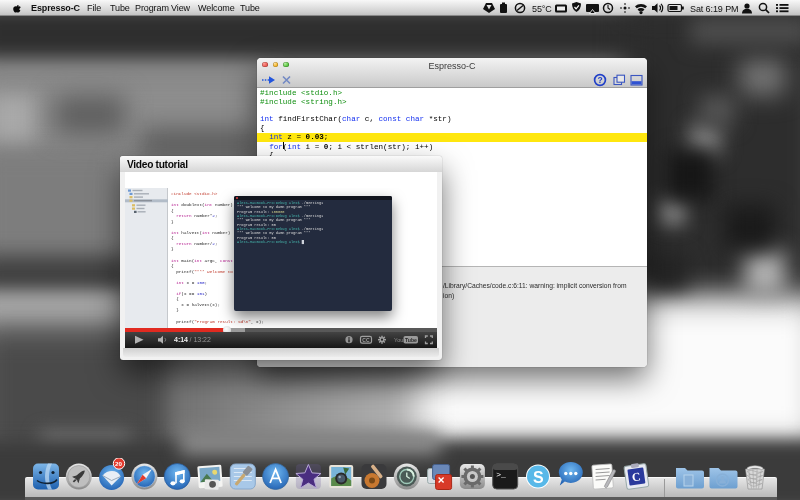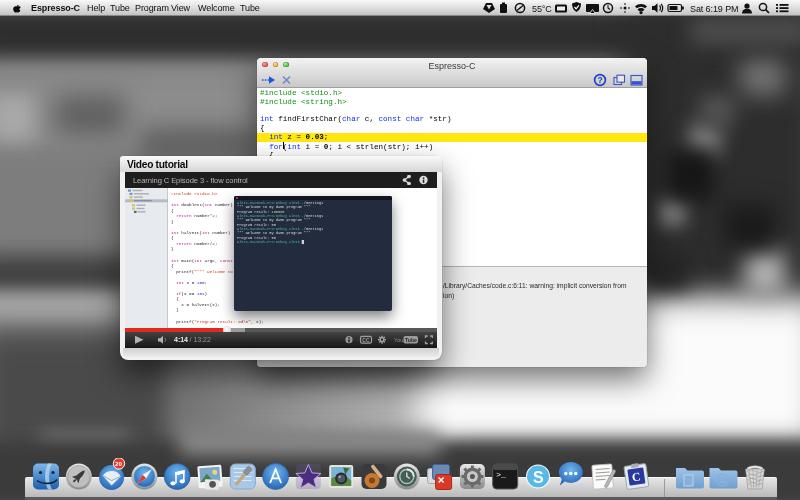--- a/index.html
+++ b/index.html
@@ -10,21 +10,21 @@
 #menubar .mi{position:absolute;top:2.5px}
 
 #ewin{position:absolute;left:257px;top:58px;width:390px;height:309px;background:#fff;border-radius:4px;box-shadow:0 12px 30px rgba(0,0,0,.55),0 0 1px rgba(0,0,0,.6);z-index:10;overflow:hidden}
 #etitle{position:absolute;left:0;top:0;width:100%;height:30px;background:linear-gradient(#f3f3f3,#c9c9c9);border-bottom:1px solid #9f9f9f;border-radius:4px 4px 0 0}
 #etitle .tl{position:absolute;top:3.8px;width:5.6px;height:5.6px;border-radius:50%;box-shadow:inset 0 0 0 .6px rgba(0,0,0,.28)}
 #ecode{position:absolute;left:0;top:30px;width:100%;height:178px;background:#fff;font-family:"Liberation Mono",monospace;font-size:7.6px;line-height:8.75px;white-space:pre;color:#000}
 #ecode .yl{position:absolute;left:0;top:44.75px;width:100%;height:8.75px;background:#ffe70f}
 #eout{position:absolute;left:0;top:208px;width:100%;height:101px;background:#ececec;border-top:1px solid #b5b5b5;font-size:6.7px;color:#2a2a2a}
 .kw{color:#1430f0}.gr{color:#108f10}
 
-#vwin{position:absolute;left:120px;top:156px;width:322px;height:204px;background:#f1f1f1;border-radius:8px;box-shadow:0 14px 30px rgba(0,0,0,.55),0 0 1px rgba(0,0,0,.5);z-index:20}
+#vwin{position:absolute;left:120px;top:156px;width:322px;height:204px;background:#f1f1f1;border-radius:3px;box-shadow:0 14px 30px rgba(0,0,0,.55),0 0 1px rgba(0,0,0,.5);z-index:20}
 #vtitle{position:absolute;left:0;top:0;width:100%;height:15.5px;background:linear-gradient(#fafafa,#d6d6d6);border-radius:3px 3px 0 0}
 #player{position:absolute;left:5px;top:15.5px;width:312px;height:176px;background:#fff}
 #yhead{position:absolute;left:0;top:0;width:100%;height:16.5px;background:#1e1e1e}
 #ybody{position:absolute;left:0;top:16.5px;width:100%;height:139.5px;background:#fff;overflow:hidden}
 #sidebar{position:absolute;left:0;top:0;width:43px;height:100%;background:#e7eaee;border-right:1px solid #c5c8cc}
 #xcode{position:absolute;left:46px;top:3px;font-family:"Liberation Mono",monospace;font-size:4.3px;line-height:5.55px;white-space:pre;color:#222}
 .xk{color:#b4198d}.xr{color:#c0392b}.xn{color:#2424c8}
 #term{position:absolute;left:109px;top:8px;width:158px;height:115px;background:#232b3e;border-radius:2px;box-shadow:0 6px 14px rgba(0,0,0,.5);overflow:hidden}
 #term pre{position:absolute;left:3px;top:5px;font-family:"Liberation Mono",monospace;font-size:3.6px;line-height:4.35px;color:#dcdcdc}
 .tc{color:#46b8ae}.ty{color:#cfcf8a}
@@ -60,21 +60,21 @@
   <div class="blob" style="left:-20px;top:440px;width:850px;height:70px;background:#3b3b3b;filter:blur(8px)"></div>
   <div class="blob" style="left:180px;top:430px;width:260px;height:25px;background:#8a8a8a;filter:blur(9px)"></div>
   <div class="blob" style="left:-10px;top:95px;width:45px;height:45px;background:#a8a8a8;filter:blur(9px)"></div>
   <div class="blob" style="left:55px;top:95px;width:70px;height:40px;background:#606060;filter:blur(12px)"></div>
 
   <div id="menubar">
     <svg class="mi" style="left:12px;top:3.5px" width="9.5" height="9.5" viewBox="0 0 11 11">
         <path d="M7.7 1.2c-.1.7-.4 1.2-.9 1.6-.5.4-1 .6-1.5.5 0-.6.3-1.2.8-1.6.5-.4 1-.6 1.6-.5zM8.9 6c0-1 .5-1.7 1.3-2.2-.5-.7-1.2-1.1-2.1-1.1-.9-.1-1.7.5-2.1.5-.4 0-1.1-.5-1.8-.5-1.4 0-2.8 1.1-2.8 3.2 0 1.9 1.4 4 2.4 4 .5 0 .9-.4 1.7-.4.8 0 1.1.4 1.8.4 1 0 2.1-1.9 2.4-2.7-.9-.3-1.6-1.1-1.6-2.2z" fill="#0a0a0a"></path>
       </svg>
     <b class="mi" style="left:31px">Espresso-C</b>
-    <span class="mi" style="left:87px">Help</span>
+    <span class="mi" style="left:87px">File</span>
     <span class="mi" style="left:110px">Tube</span>
     <span class="mi" style="left:135px">Program</span>
     <span class="mi" style="left:171px">View</span>
     <span class="mi" style="left:198px">Welcome</span>
     <span class="mi" style="left:240px">Tube</span>
     <svg class="mi" style="left:480px;top:0" width="320" height="16" viewBox="0 0 320 16">
 
       <path d="M6 3 L12 3 L15 9 L9 13 L3 9 Z M6.5 5 L9 9.5 L11.5 5 Z" fill="#111" fill-rule="evenodd"></path>
 
       <rect x="20" y="4" width="7" height="9" rx="1" fill="#111"></rect>
@@ -168,35 +168,20 @@
     <div id="eout">
       <div style="position:absolute;left:186px;top:13.5px;width:300px;line-height:10.5px;white-space:nowrap">/Library/Caches/code.c:6:11: warning: implicit conversion from<br>ion)</div>
     </div>
   </div>
 
   <div id="vwin">
     <div id="vtitle">
         <b style="position:absolute;left:7px;top:2.5px;font-size:10.2px;color:#0a0a0a;letter-spacing:-0.3px">Video tutorial</b>
       </div>
     <div id="player">
-      <div id="yhead">
-        <span style="position:absolute;left:8px;top:4px;font-size:7.6px;color:#b5b5b5;letter-spacing:-0.1px">Learning C Episode 3 - flow control</span>
-        <svg style="position:absolute;right:7px;top:3.5px" width="28" height="10" viewBox="0 0 28 10">
-          <g stroke="#dcdcdc" stroke-width="1.1" fill="#dcdcdc">
-              <line x1="7" y1="1.5" x2="2.5" y2="5"></line>
-              <line x1="2.5" y1="5" x2="7" y2="8.5"></line>
-              <circle cx="7" cy="1.5" r="1.3"></circle>
-              <circle cx="2.5" cy="5" r="1.3"></circle>
-              <circle cx="7" cy="8.5" r="1.3"></circle>
-            </g>
-          <circle cx="21.5" cy="5" r="4.2" fill="#dcdcdc"></circle>
-            <rect x="20.8" y="2.4" width="1.5" height="1.5" fill="#1e1e1e"></rect>
-            <rect x="20.8" y="4.6" width="1.5" height="3.2" fill="#1e1e1e"></rect>
-        </svg>
-      </div>
       <div id="ybody">
         <div id="sidebar">
           <svg width="43" height="40" viewBox="0 0 43 40">
             <rect x="3" y="1.5" width="3" height="2.2" fill="#6f99d2"></rect>
               <rect x="7.5" y="1.8" width="10" height="1.4" fill="#a8aeb6"></rect>
             <rect x="4.5" y="4.8" width="3" height="2.2" fill="#6f99d2"></rect>
               <rect x="9" y="5.1" width="15" height="1.4" fill="#a8aeb6"></rect>
             <rect x="4.5" y="8.1" width="3" height="2.2" fill="#dcbd62"></rect>
               <rect x="9" y="8.4" width="9" height="1.4" fill="#a8aeb6"></rect>
             <rect x="0" y="11.3" width="43" height="3" fill="#b2bcc8"></rect>

